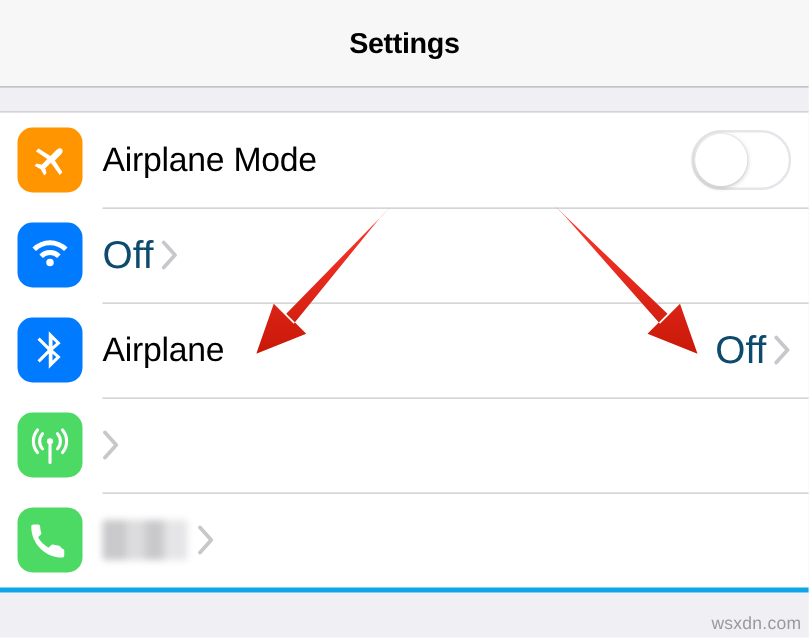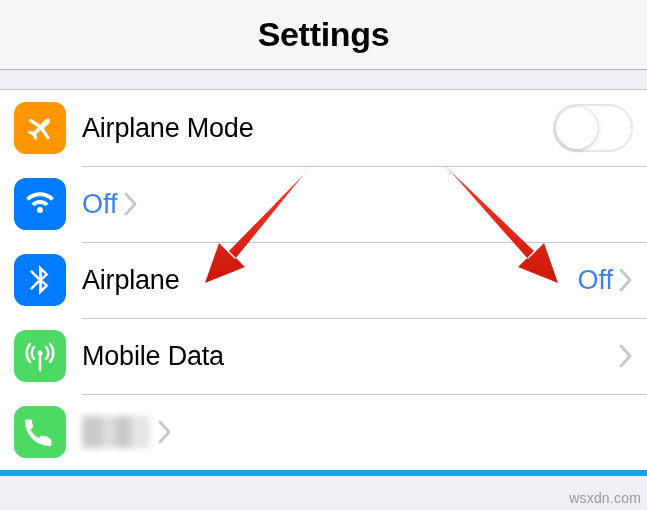--- a/index.html
+++ b/index.html
@@ -13,30 +13,30 @@
     }
     .header {
       height: 70px;
       background: #f7f7f8;
       border-bottom: 1px solid #b2b2b4;
       display: flex;
       align-items: center;
       justify-content: center;
     }
     .header-title {
-      font-size: 34px;
+      font-size: 23px;
       font-weight: 700;
       color: #000;
       letter-spacing: -0.3px;
     }
     .section {
       margin-top: 19px;
       background: #fff;
       border-top: 1px solid #c8c7cc;
-      border-bottom: 6px solid #0ea5e9;
+      border-bottom: 4px solid #0ea5e9;
     }
     .row {
       display: flex;
       align-items: center;
       height: 76px;
       padding: 0 14px 0 14px;
       position: relative;
       cursor: pointer;
     }
     .row + .row::before {
@@ -53,22 +53,22 @@
       margin-right: 16px;
       flex: 0 0 auto;
     }
     .row-label {
       font-size: 27px;
       color: #000;
       flex: 1 1 auto;
       letter-spacing: -0.2px;
     }
     .row-value {
-      font-size: 27px;
-      color: #3b82f6;
+      font-size: 31px;
+      color: #0c4a6e;
       margin-right: 6px;
     }
     .chevron {
       width: 14px; height: 24px;
       flex: 0 0 auto;
     }
     .toggle {
       width: 80px; height: 48px;
       background: #fff;
       border: 2px solid #e5e5ea;
@@ -156,21 +156,20 @@
   <div class="row">
     <div class="icon-tile" style="background:#4cd964">
       <svg width="36" height="36" viewBox="0 0 36 36">
           <g fill="none" stroke="#fff" stroke-width="2.5" stroke-linecap="round">
             <path d="M18 18v14"></path>
             <circle cx="18" cy="15" r="2.5" fill="#fff" stroke="none"></circle>
             <path d="M12 9a9 9 0 000 12M24 9a9 9 0 010 12M8 6a14 14 0 000 18M28 6a14 14 0 010 18"></path>
           </g>
         </svg>
     </div>
-    <span class="row-label">Mobile Data</span>
     <svg class="chevron" viewBox="0 0 14 24">
         <path fill="none" stroke="#c7c7cc" stroke-width="3" stroke-linecap="round" stroke-linejoin="round" d="M2 2l9 10-9 10"></path>
       </svg>
   </div>
 
   <div class="row">
     <div class="icon-tile" style="background:#4cd964">
       <svg width="36" height="36" viewBox="0 0 36 36">
           <path fill="#fff" d="M25.5 22.5c-1.8 0-3.5-.3-5.1-.9-.5-.2-1 0-1.4.3l-2.2 2.2c-3.5-1.9-6.4-4.8-8.3-8.3l2.2-2.2c.4-.4.5-.9.3-1.4-.6-1.6-.9-3.3-.9-5.1 0-.8-.6-1.5-1.5-1.5H4.5C3.7 5.6 3 6.3 3 7.1 3 20.9 14.1 32 27.9 32c.8 0 1.5-.7 1.5-1.5v-4.1c0-.8-.7-1.5-1.5-1.5z"></path>
         </svg>

